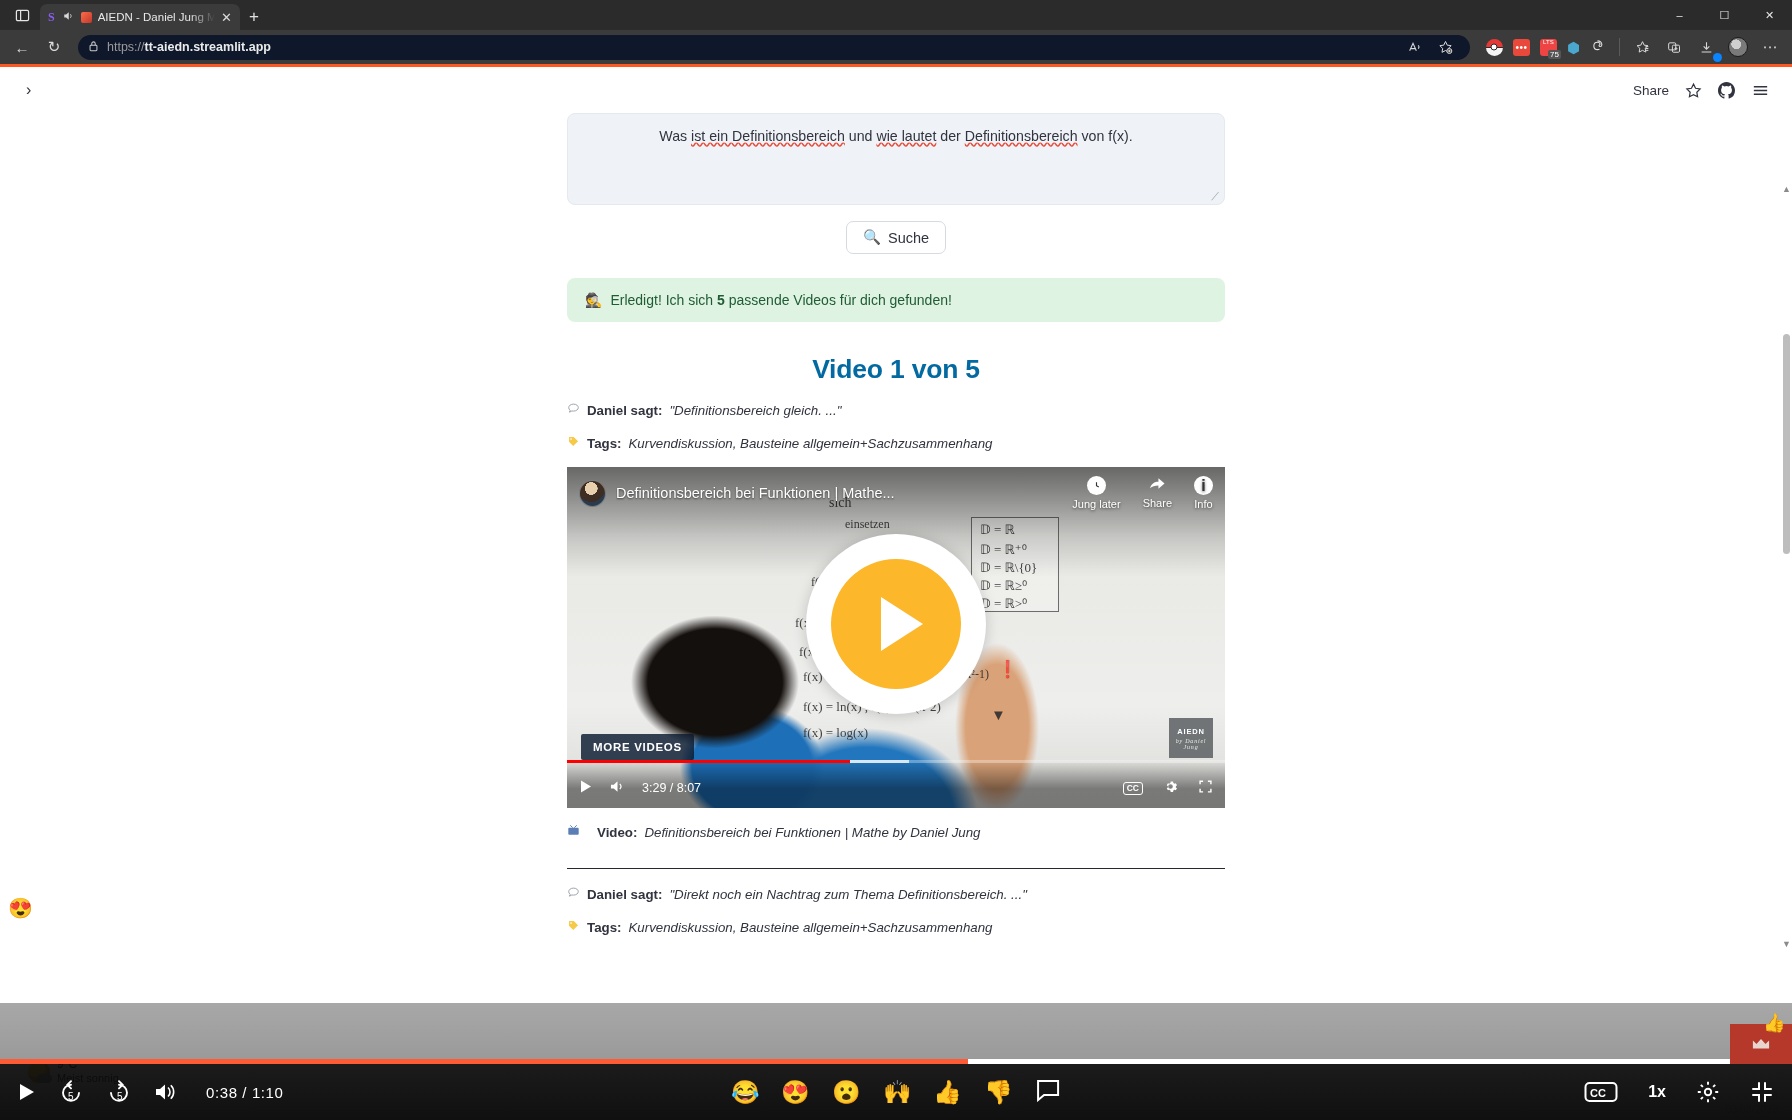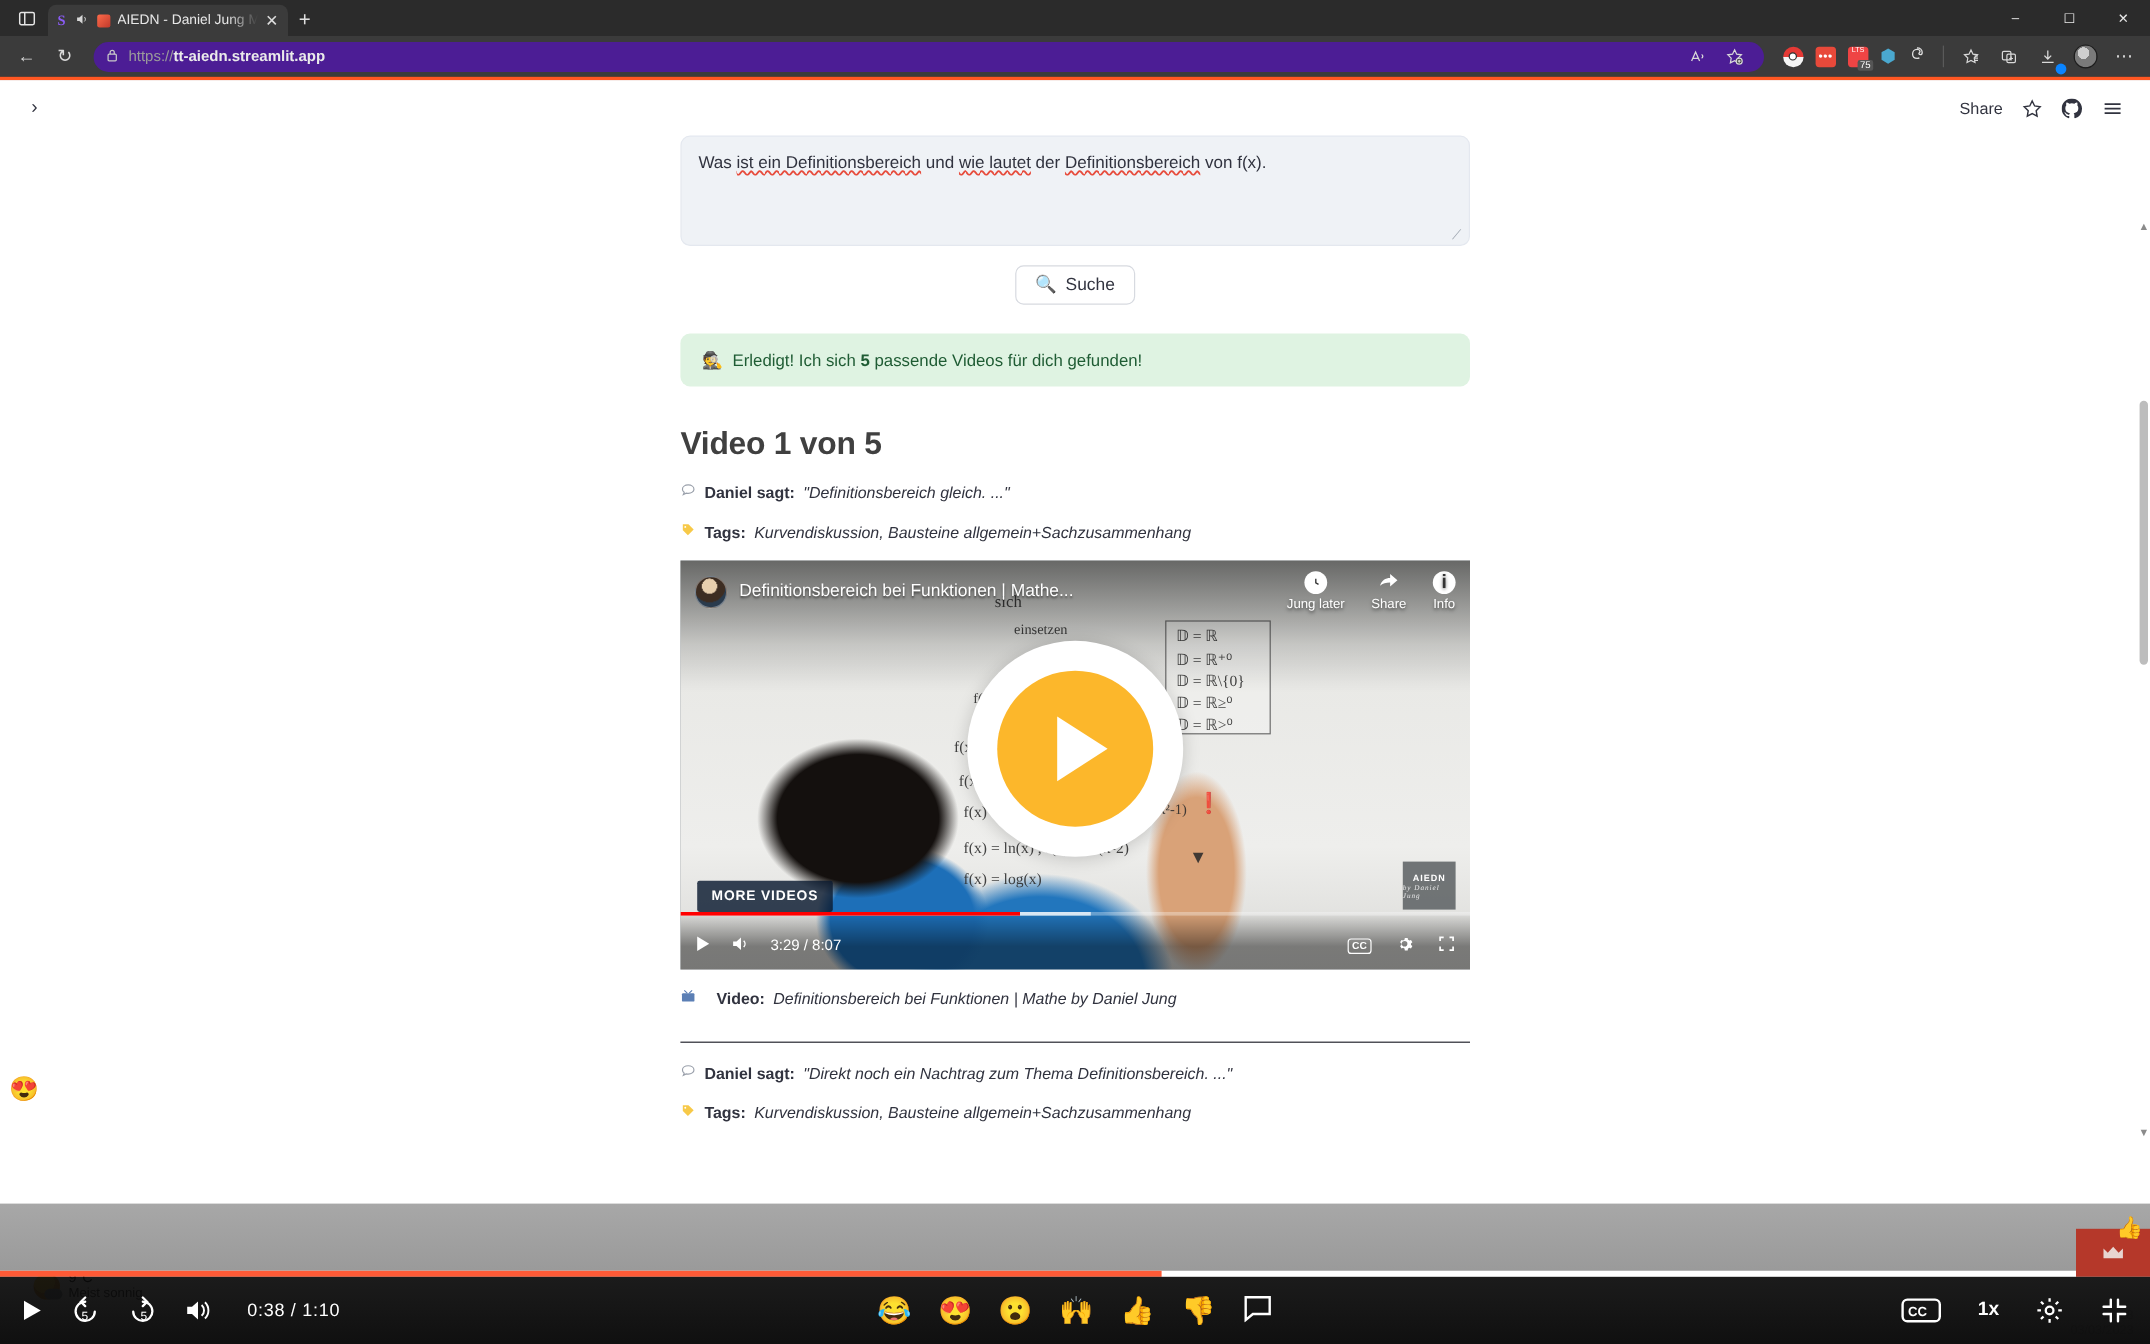--- a/index.html
+++ b/index.html
@@ -59,21 +59,21 @@
   .navbar {
     height: 34px; display: flex; align-items: center;
     padding: 0 8px; gap: 4px; background: #3b3b3b;
   }
   .nav-icon {
     width: 28px; height: 28px; display: flex; align-items: center;
     justify-content: center; color: #d9d9d9; font-size: 15px;
     border-radius: 4px; flex: none;
   }
   .urlbar {
-    flex: 1; height: 25px; background: #4c1d95; border-radius: 13px;
+    flex: 1; height: 25px; background: #0f172a; border-radius: 13px;
     display: flex; align-items: center; padding: 0 10px; gap: 8px;
     margin: 0 6px;
   }
   .urlbar .lock { color: #c9c9c9; font-size: 11px; }
   .urlbar .url { color: #9b9b9b; font-size: 12.5px; }
   .urlbar .url b { color: #eaeaea; font-weight: 600; }
   .urlbar-right { display: flex; align-items: center; gap: 2px; margin-left: auto; }
   .ext-icons { display: flex; align-items: center; gap: 10px; padding: 0 6px; }
   .ext { width: 17px; height: 17px; position: relative; }
   .ext-pokeball {
@@ -110,21 +110,21 @@
   }
   .sidebar-arrow {
     color: #31333f; font-size: 16px; padding: 4px;
   }
   .st-header-right {
     margin-left: auto; display: flex; align-items: center; gap: 16px;
   }
   .st-share { font-size: 13.5px; color: #31333f; }
   .st-icon { color: #31333f; display: flex; align-items: center; }
 
-  .main { width: 100%; display: flex; justify-content: center; }
+  .main { width: 100%; display: flex; justify-content: center; text-align: center; }
   .block { width: 658px; }
 
   .textarea-box {
     background: #eff2f6; border: 1px solid #e4e8ef; border-radius: 8px;
     height: 92px; padding: 12px 14px; position: relative;
     font-size: 14.2px; color: #31333f; line-height: 1.5;
   }
   .spell { text-decoration: underline wavy #e74c3c; text-decoration-skip-ink: none; }
   .resize-grip {
     position: absolute; right: 4px; bottom: 3px; width: 10px; height: 10px;
@@ -139,21 +139,21 @@
   }
 
   .success {
     margin-top: 24px; background: #dff3e2; border-radius: 8px;
     padding: 14px 18px; font-size: 14px; color: #1f5c34;
     display:flex; align-items:center; gap:8px;
   }
   .success b { font-weight: 700; }
 
   h2.video-heading {
-    margin-top: 32px; font-size: 26.5px; color: #404040;
+    margin-top: 32px; font-size: 26.5px; color: #0369a1;
     font-weight: 700; letter-spacing: -0.2px;
   }
   .meta-row {
     margin-top: 17px; font-size: 13.3px; color: #31333f;
     display: flex; align-items: baseline; gap: 7px;
   }
   .meta-row .lbl { font-weight: 700; }
   .meta-row .val { font-style: italic; }
   .meta-row .mi { font-size: 13px; line-height: 1; }
 

